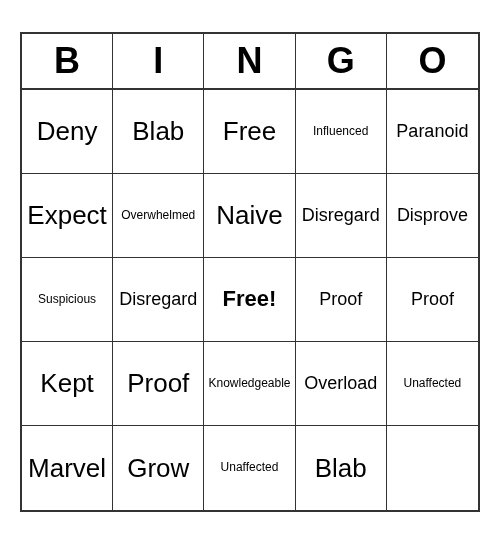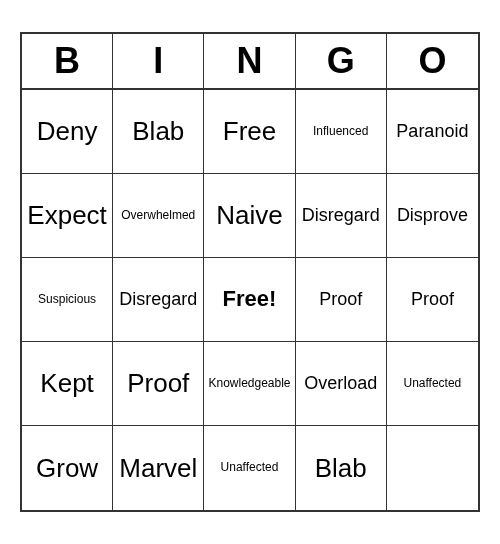--- a/index.html
+++ b/index.html
@@ -154,24 +154,24 @@
       <div class="bingo-cell">
         <span class="cell-text text-small">Knowledgeable</span>
       </div>
       <div class="bingo-cell">
         <span class="cell-text text-medium">Overload</span>
       </div>
       <div class="bingo-cell">
         <span class="cell-text text-small">Unaffected</span>
       </div>
       <div class="bingo-cell">
-        <span class="cell-text text-large">Grow</span>
+        <span class="cell-text text-large">Marvel</span>
       </div>
       <div class="bingo-cell">
-        <span class="cell-text text-large">Marvel</span>
+        <span class="cell-text text-large">Grow</span>
       </div>
       <div class="bingo-cell">
         <span class="cell-text text-small">Unaffected</span>
       </div>
       <div class="bingo-cell">
         <span class="cell-text text-large">Blab</span>
       </div>
     </div>
 </div>
 

